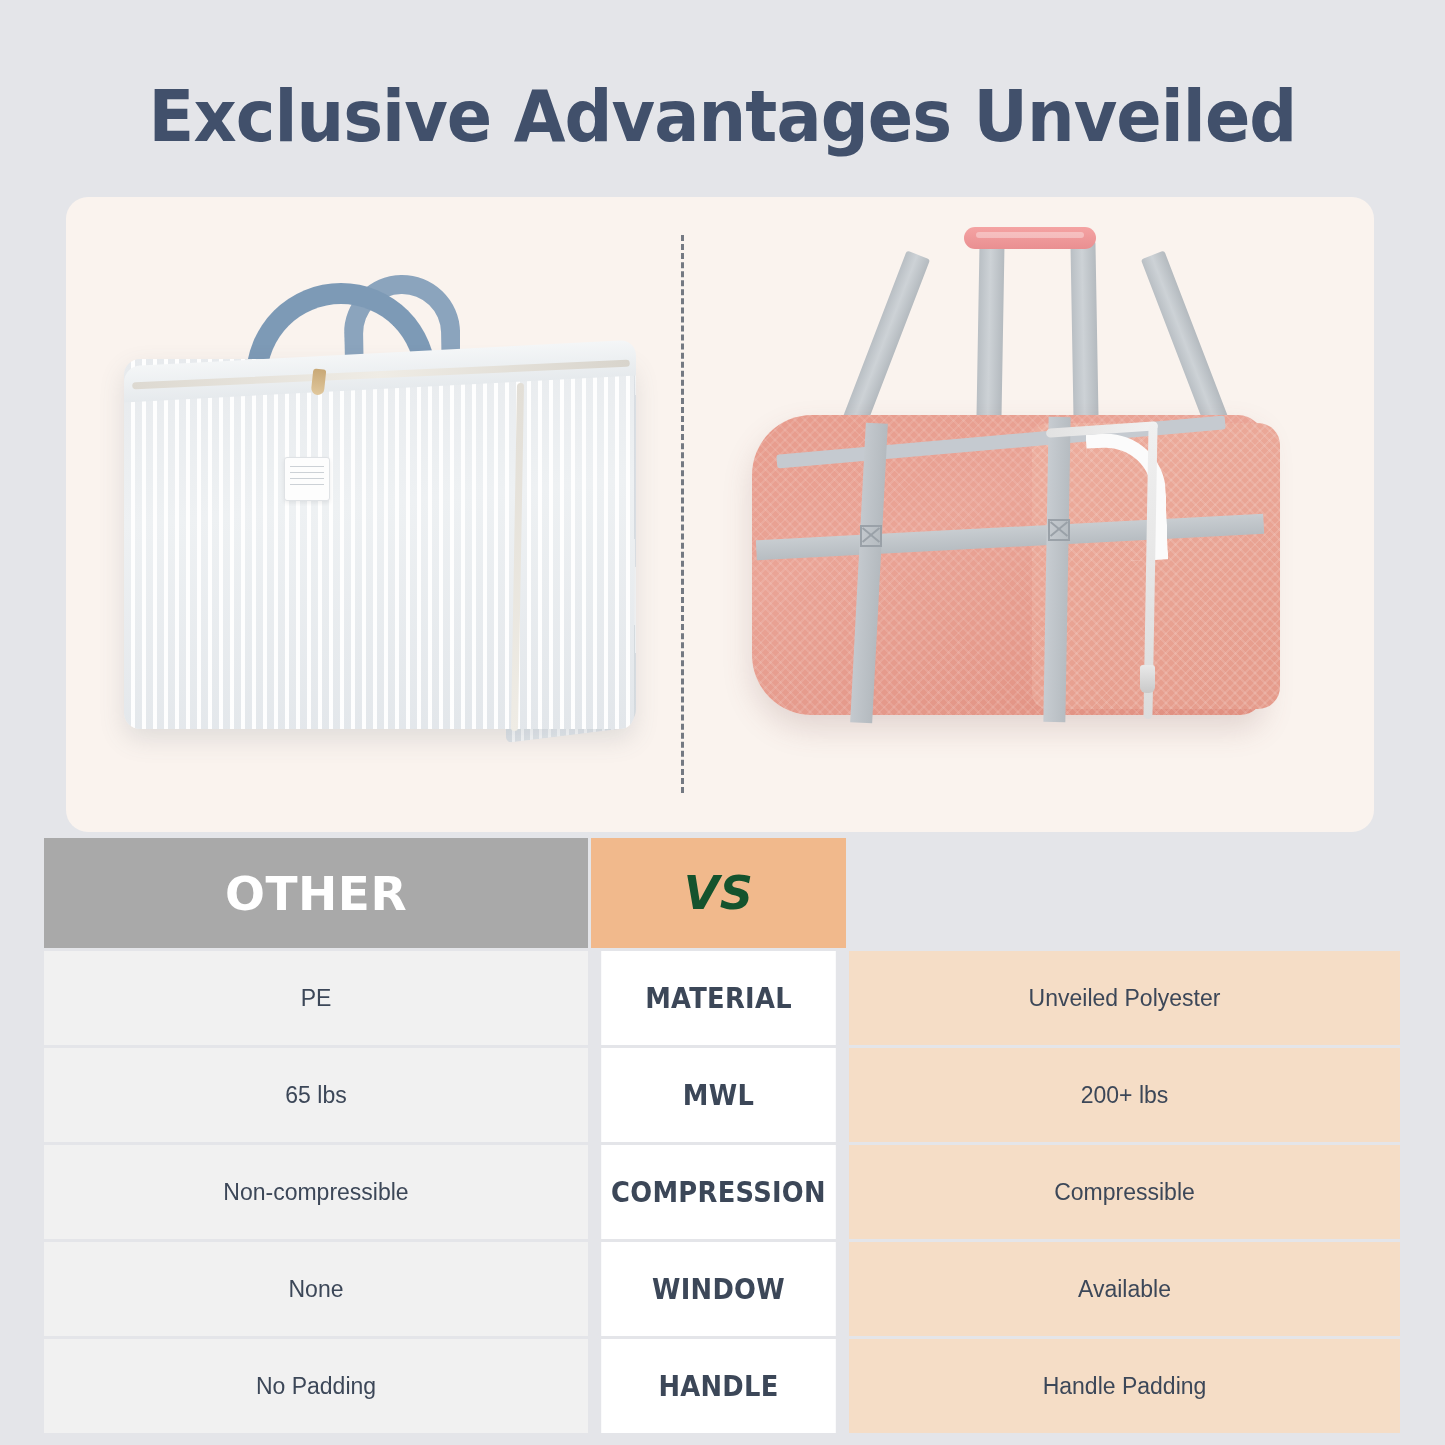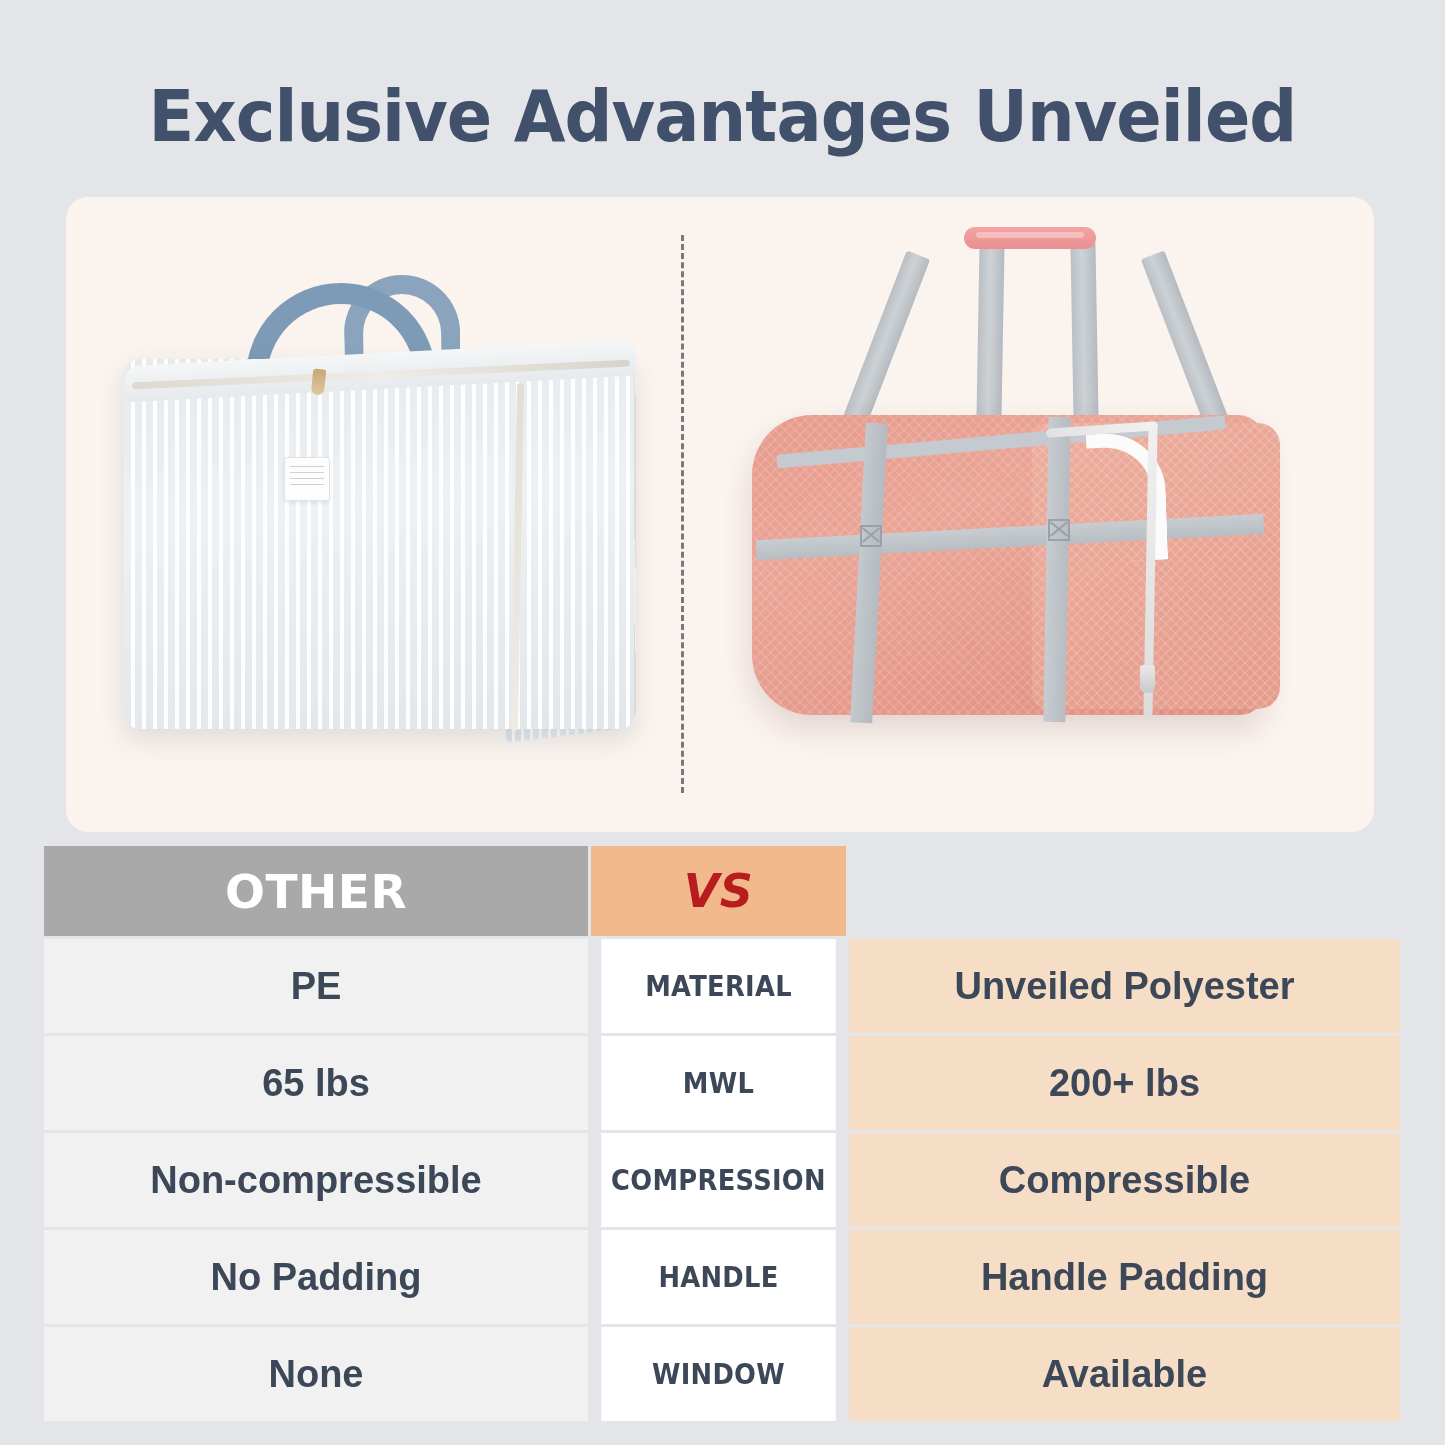--- a/index.html
+++ b/index.html
@@ -251,32 +251,32 @@
     width:1356px;
   }
   .row{ display:flex; }
   .row + .row{ margin-top:3px; }
 
   .c-left{  width:544px; flex:0 0 544px; }
   .c-mid{   width:255px; flex:0 0 255px; margin:0 3px; }
   .c-right{ flex:1 1 auto; }
 
   .hd{
-    height:90px; display:flex; align-items:center; justify-content:center;
+    height:110px; display:flex; align-items:center; justify-content:center;
     font-family:"DejaVu Sans", sans-serif; font-weight:bold;
-    font-size:47px; letter-spacing:.5px;margin-top:8px;
+    font-size:47px; letter-spacing:.5px;
   }
   .hd-left{ background:#a9a9a9; color:#ffffff; }
-  .hd-mid{  background:#f1b98c; color:#b91c1c; font-style:italic; font-size:46px; }
+  .hd-mid{  background:#f1b98c; color:#14532d; font-style:italic; font-size:46px; }
   .hd-right{ background:#47556b; color:#ffffff; }
 
   .cell{
     height:94px; display:flex; align-items:center; justify-content:center;
     color:#3c4758; text-align:center;
-    font-size:38px; font-weight:700;
+    font-size:23px; font-weight:400;
   }
   .cell-left{  background:#f1f1f1; }
   .cell-mid{
     background:#ffffff;
     font-family:"DejaVu Sans", sans-serif;
     font-weight:bold; font-size:28px;
     letter-spacing:.3px;
     transform:scaleX(.92);
   }
   .cell-right{ background:#f5ddc6; }
@@ -346,24 +346,24 @@
     <div class="c-right cell cell-right">200+ lbs</div>
   </div>
 
   <div class="row">
     <div class="c-left  cell cell-left">Non-compressible</div>
     <div class="c-mid   cell cell-mid">COMPRESSION</div>
     <div class="c-right cell cell-right">Compressible</div>
   </div>
 
   <div class="row">
+    <div class="c-left  cell cell-left">None</div>
+    <div class="c-mid   cell cell-mid">WINDOW</div>
+    <div class="c-right cell cell-right">Available</div>
+  </div>
+
+  <div class="row">
     <div class="c-left  cell cell-left">No Padding</div>
     <div class="c-mid   cell cell-mid">HANDLE</div>
     <div class="c-right cell cell-right">Handle Padding</div>
   </div>
 
-  <div class="row">
-    <div class="c-left  cell cell-left">None</div>
-    <div class="c-mid   cell cell-mid">WINDOW</div>
-    <div class="c-right cell cell-right">Available</div>
-  </div>
-
 </div>
 
 </body></html>

